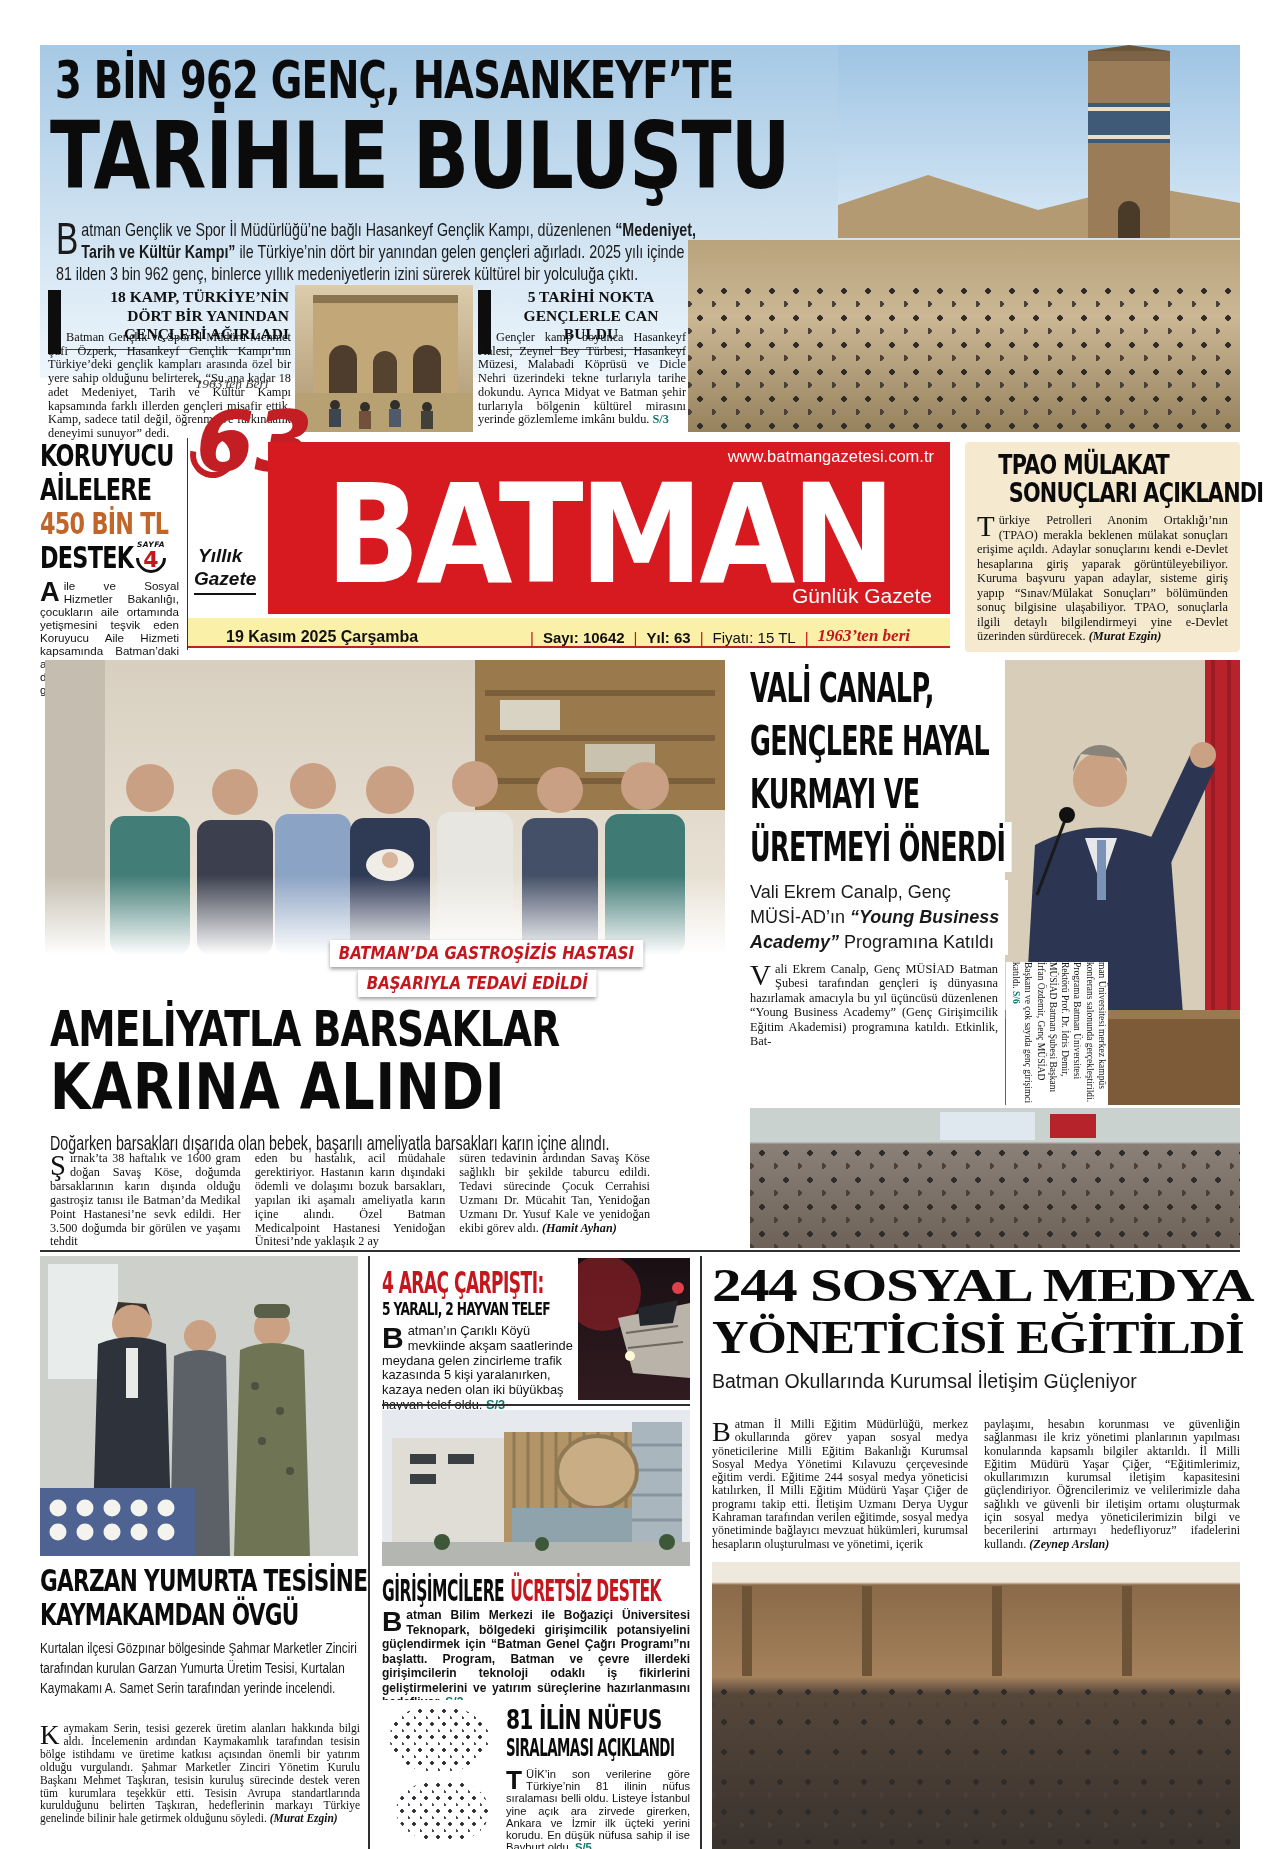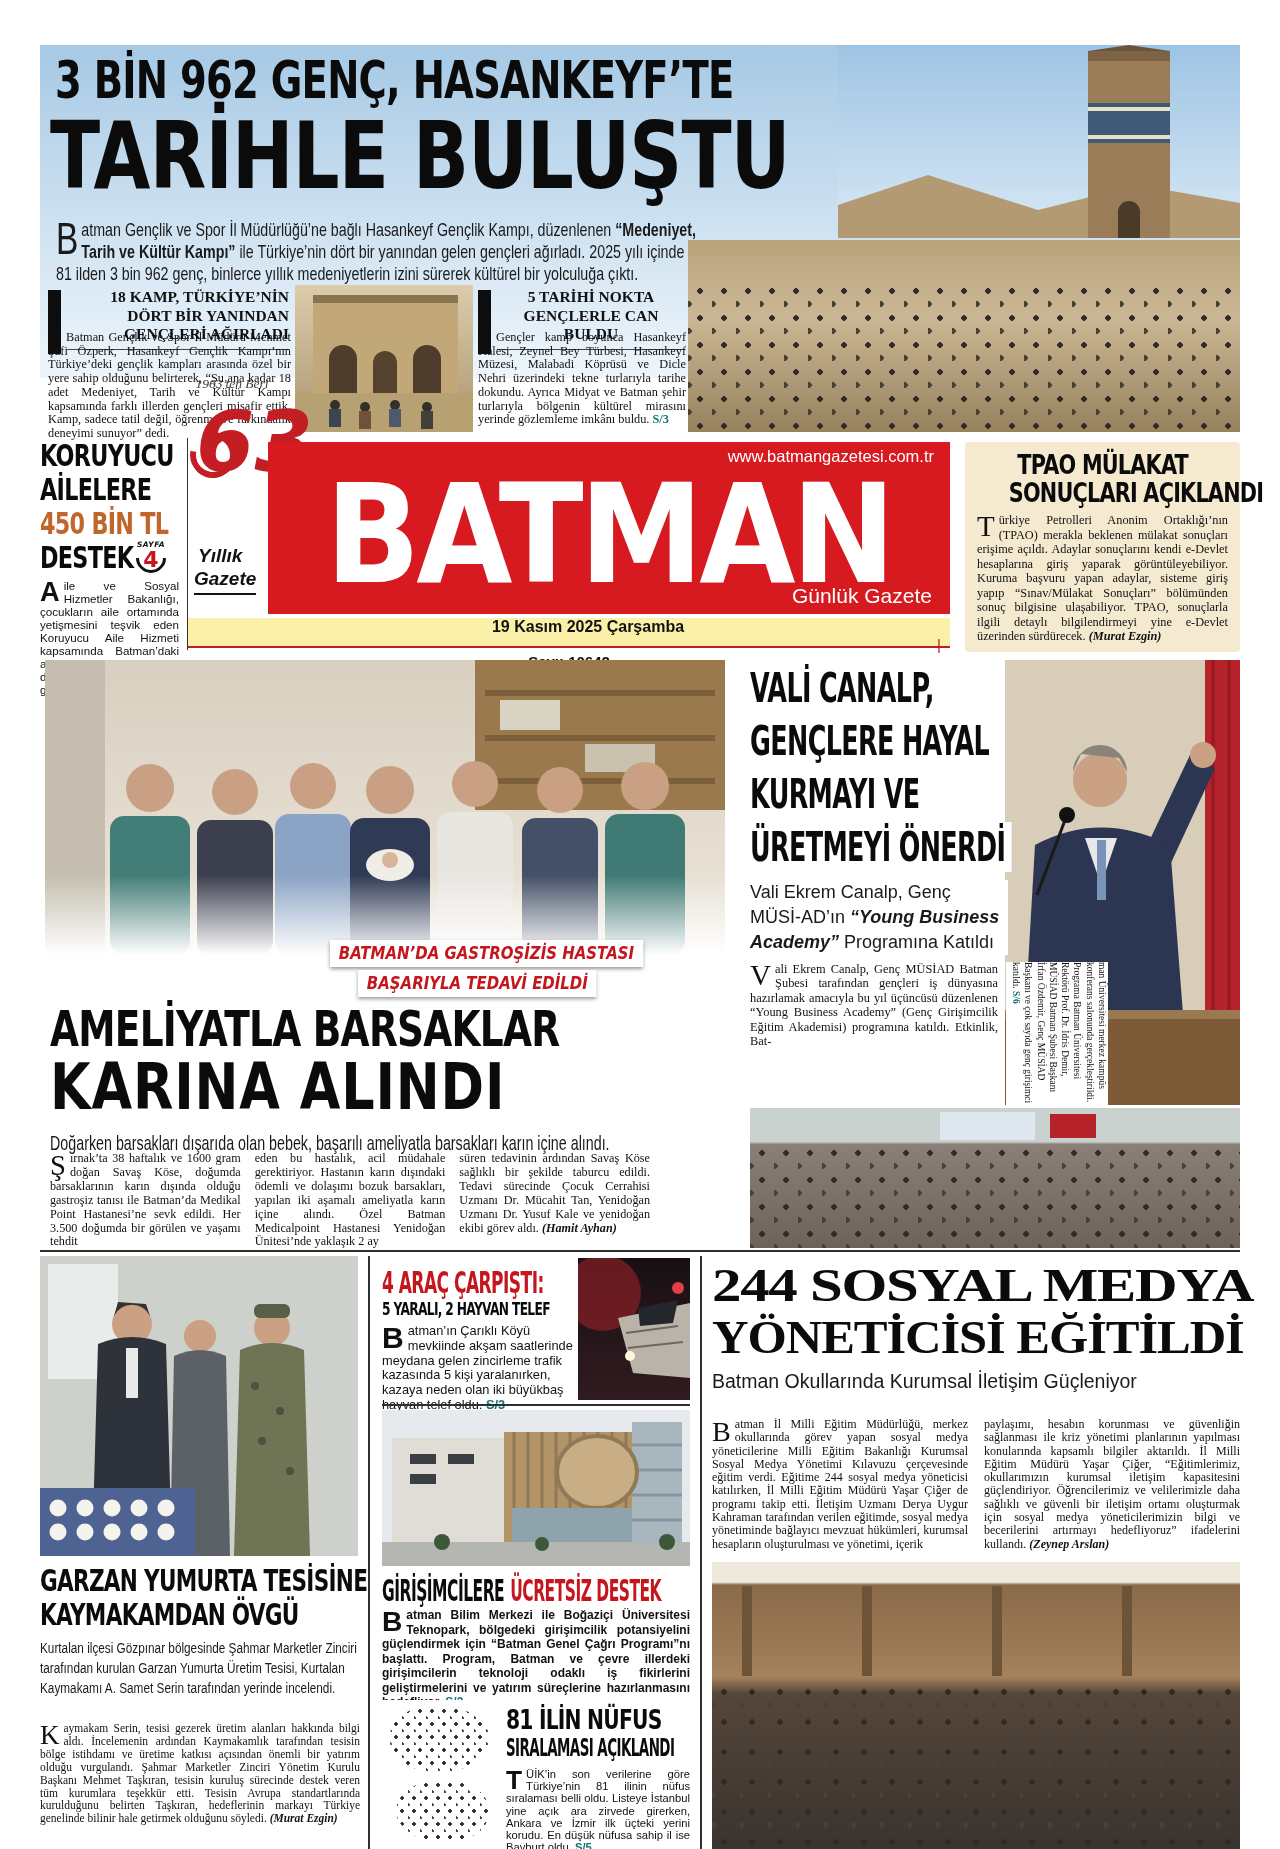--- a/index.html
+++ b/index.html
@@ -45,21 +45,21 @@
   .whitebg { background:#fff; }
   .sayfa { position:absolute; width:46px; text-align:center; font-family:"DejaVu Sans", sans-serif; }
   .sayfa .s-label { font-size:7.5px; font-weight:bold; font-style:italic; letter-spacing:.5px; }
   .sayfa .s-num { font-size:22px; font-weight:bold; color:#c4161c; line-height:22px; }
   .sayfa .s-arc { width:30px; height:30px; border:3px solid #111; border-radius:50%;
                   border-top-color:transparent; border-right-color:transparent;
                   transform:rotate(-45deg); margin:-28px auto 0; }
   .ring63 { position:absolute; width:46px; height:46px; border:6px solid #c41e25; border-radius:50%;
             border-top-color:transparent; transform:rotate(-35deg); left:-6px; top:40px; }
   .datestrip { position:absolute; background:#fbf0a8; border-bottom:2.5px solid #c41e25;
-               display:flex; align-items:center; font-size:15px;flex-direction:column; }
+               display:flex; align-items:flex-end; font-size:15px; }
   .datestrip .sep { color:#c4161c; margin:0 9px; font-weight:normal; }
   .blob { position:absolute;
     background-image:
       radial-gradient(circle 2.4px at 6px 5px, #2f2d33 65%, transparent 75%),
       radial-gradient(circle 2.4px at 0 12px, #45424a 65%, transparent 75%);
     background-size:12px 13px, 12px 13px; }
 </style>
 </head>
 <body>
 
@@ -169,21 +169,21 @@
     <span style="font-weight:bold;">Sayı: 10642</span>
     <span class="sep">|</span>
     <span style="font-weight:bold;">Yıl: 63</span>
     <span class="sep">|</span>
     <span>Fiyatı: 15 TL</span>
     <span class="sep">|</span>
     <span class="serif" style="color:#c4161c;font-weight:bold;font-style:italic;font-size:17px;margin-right:40px;">1963’ten beri</span>
   </div>
 
   <div class="abs" style="left:965px;top:442px;width:275px;height:210px;background:#f5ead0;border-radius:4px;padding:9px 12px 0;">
-    <div style="text-align:center;">
+    <div style="">
       <span class="hl" style="font-size:26px;transform:scaleX(.8);transform-origin:50% 0;line-height:28px;">TPAO MÜLAKAT</span><br>
       <span class="hl" style="font-size:26px;transform:scaleX(.8);transform-origin:50% 0;line-height:28px;">SONUÇLARI AÇIKLANDI</span>
     </div>
     <p class="serif jus dc" style="font-size:12.3px;line-height:14.5px;margin-top:6px;"><span>Türkiye Petrolleri Anonim Ortaklığı’nın (TPAO) merakla beklenen mülakat sonuçları erişime açıldı. Adaylar sonuçlarını kendi e-Devlet hesaplarına giriş yaparak görüntüleyebiliyor. Kuruma başvuru yapan adaylar, sisteme giriş yapıp “Sınav/Mülakat Sonuçları” bölümünden sonuç bilgisine ulaşabiliyor. TPAO, sonuçlarla ilgili detaylı bilgilendirmeyi yine e-Devlet üzerinden sürdürecek. </span><span class="serif by">(Murat Ezgin)</span></p>
   </div>
 
   <div class="photo" style="left:45px;top:660px;width:680px;height:295px;">
     <svg viewBox="0 0 680 295" preserveAspectRatio="none">
       <defs>
         <linearGradient id="g-room" x1="0" y1="0" x2="0" y2="1">

